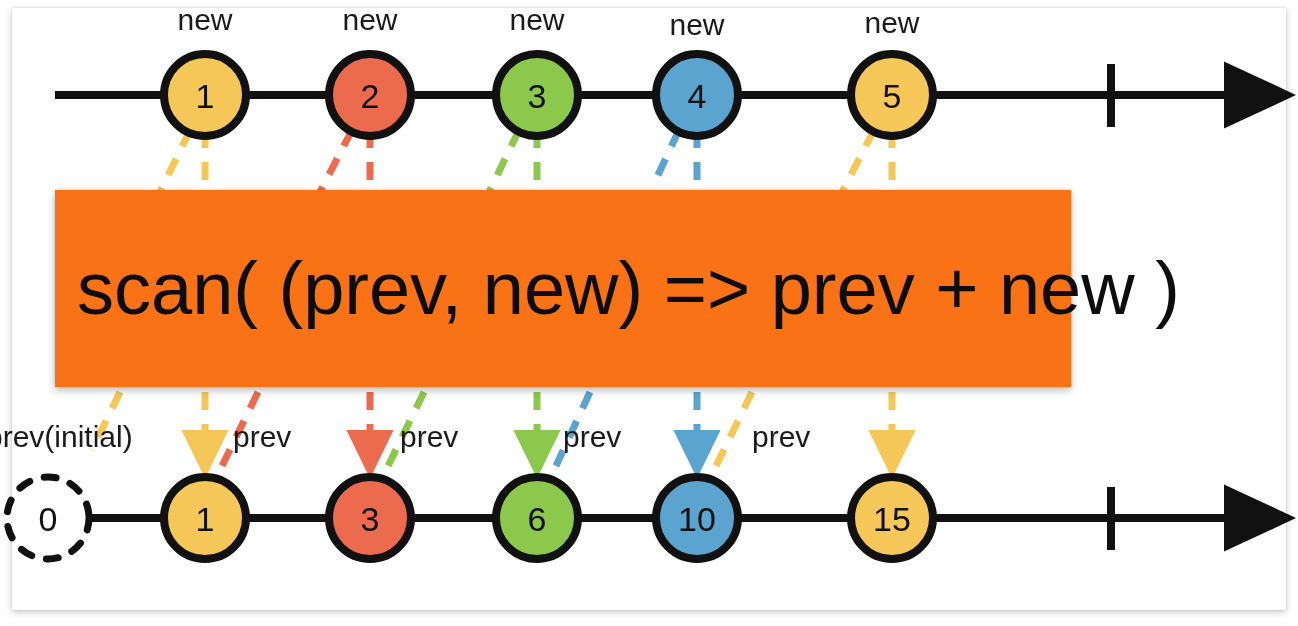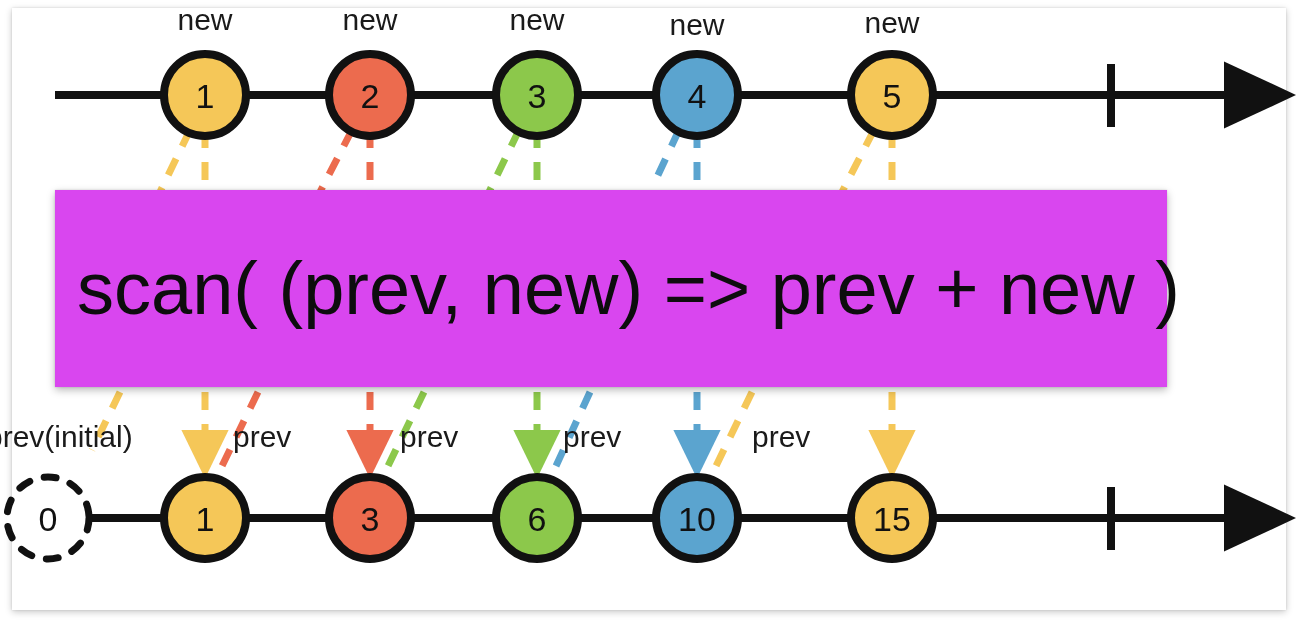--- a/index.html
+++ b/index.html
@@ -64,23 +64,23 @@
     font-family: "Liberation Sans", sans-serif;
     font-size: 30px;
     fill: #1a1a1a;
     text-anchor: start;
     dominant-baseline: alphabetic;
   }
   #op-box {
     position: absolute;
     left: 55px;
     top: 190px;
-    width: 1112px;
+    width: 1016px;
     height: 197px;
-    background: #d946ef;
+    background: #f97316;
     box-shadow: 0 3px 8px rgba(0,0,0,0.28), 0 0 2px rgba(0,0,0,0.14);
     display: flex;
     align-items: center;
   }
   #op-text {
     font-family: "Liberation Sans", sans-serif;
     font-size: 74px;
     color: #0d0d0d;
     white-space: nowrap;
     padding-left: 22px;

